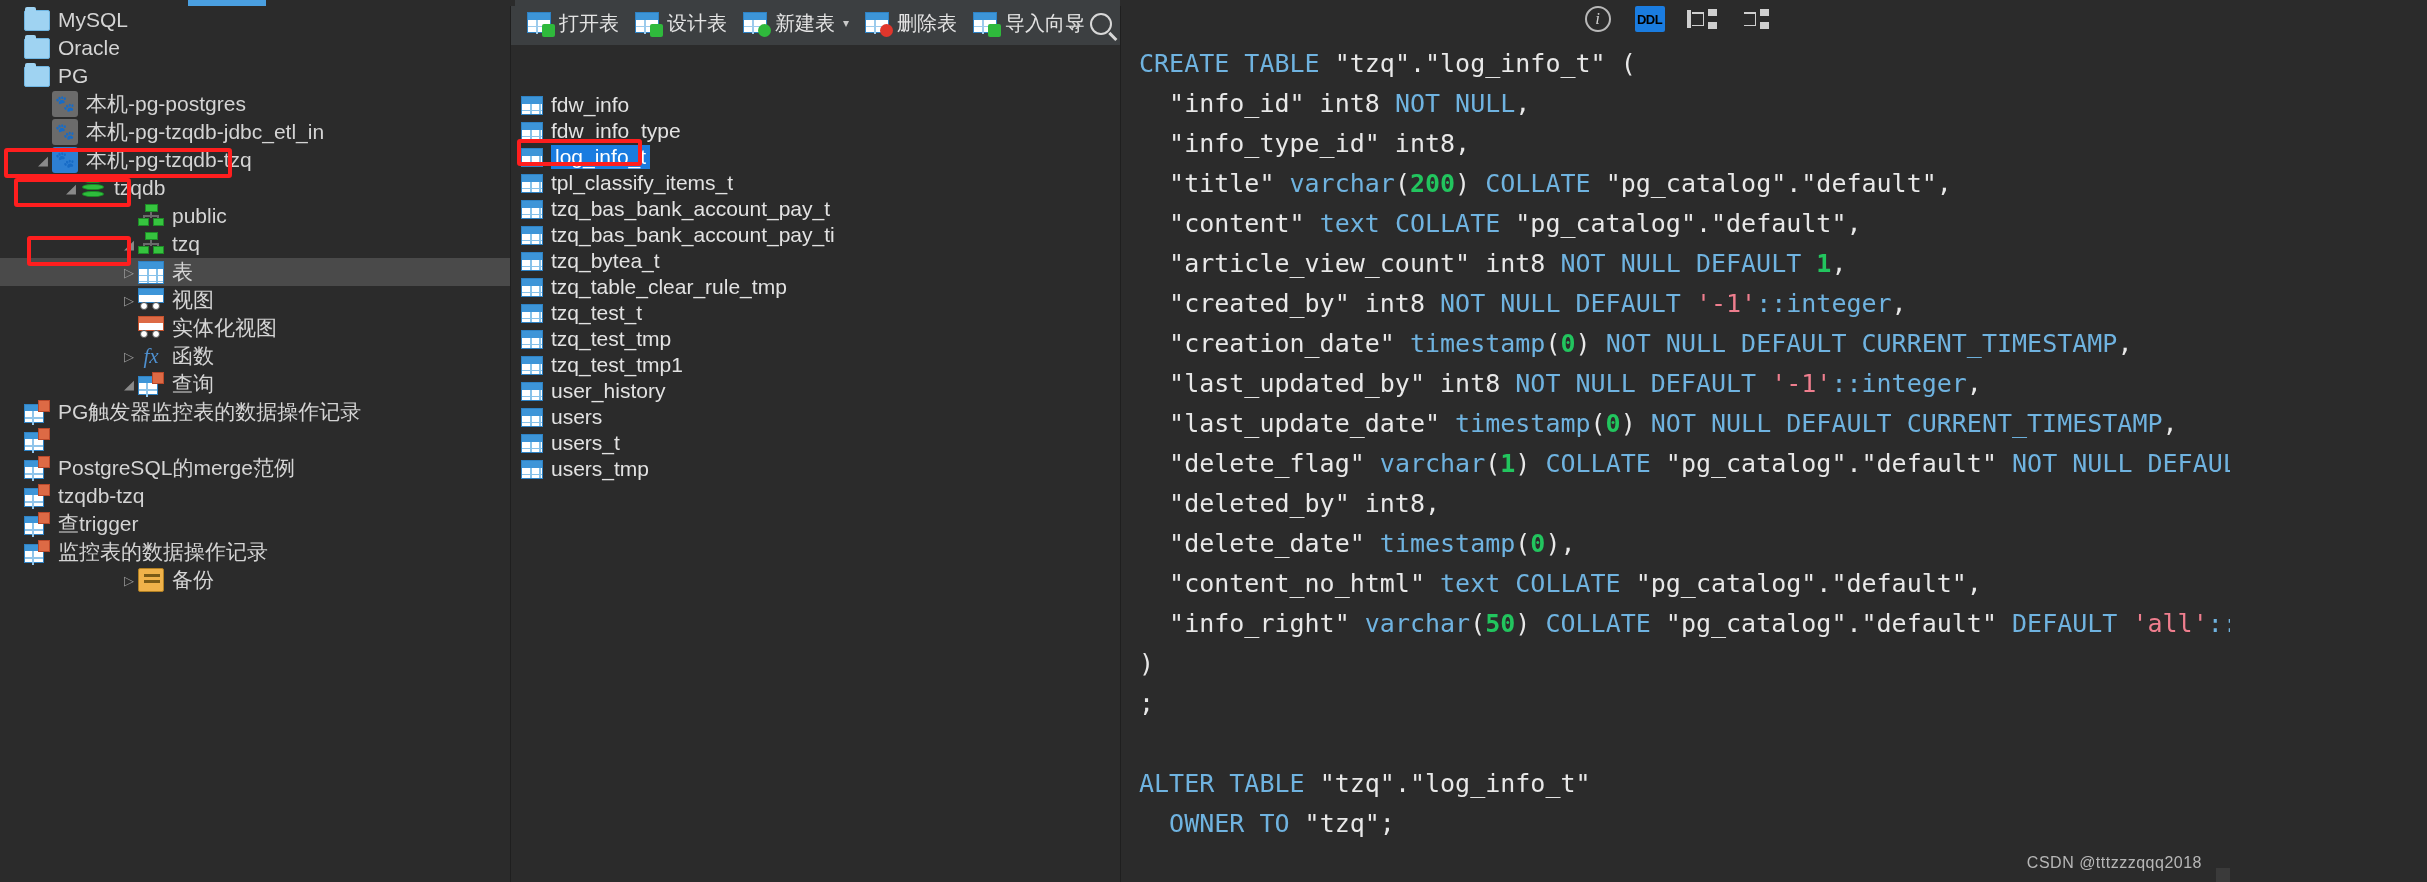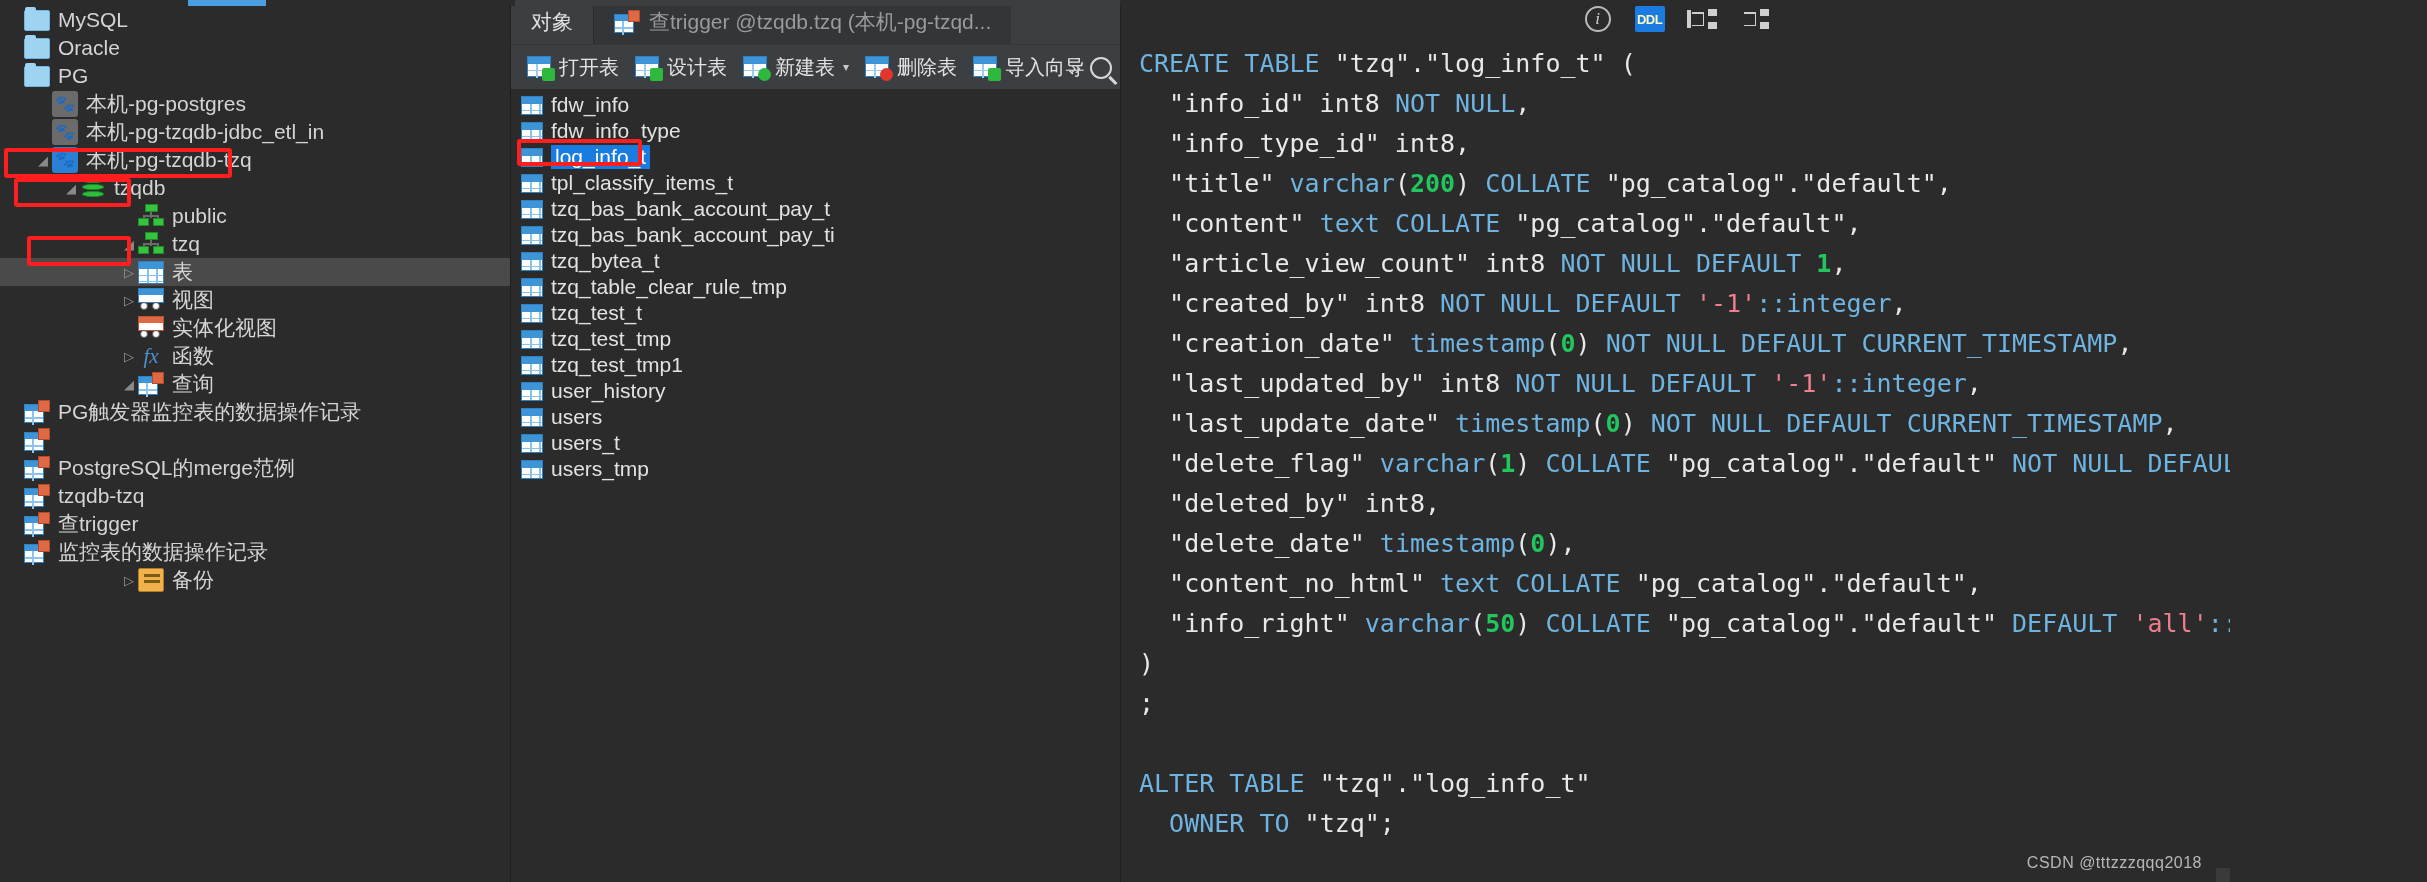--- a/index.html
+++ b/index.html
@@ -149,21 +149,21 @@
   .tb-ico b.red{background:#e0362c;}
   .tb-ico b.arrow{background:#2fb93c;border-radius:2px;}
 
   
   .sql-panel { flex:1; background:#2b2b2b; position:relative; border-left:1px solid #1f1f1f; overflow:hidden;}
   .sql-toolbar { height:38px; background:#2b2b2b; display:flex; align-items:center; justify-content:center; gap:22px;}
   .si { width:30px; height:30px; display:flex; align-items:center; justify-content:center; }
   .si-info { width:26px;height:26px;border:2px solid #b9b9b9;border-radius:50%;color:#cfcfcf;font-size:17px;
              font-family:"Liberation Serif",serif;line-height:22px;text-align:center;font-style:italic;}
   .si-ddl { width:34px;height:26px;background:#1a7ce0;border-radius:2px;display:flex;align-items:center;justify-content:center;
-            color:#fef9c3;font-size:13px;font-weight:bold;letter-spacing:-0.5px;}
+            color:#000000;font-size:13px;font-weight:bold;letter-spacing:-0.5px;}
   .si-rel { width:30px;height:24px;position:relative;}
   .si-rel i{position:absolute;background:#cfcfcf;}
   .si-rel i.bar{left:0;top:3px;width:4px;height:18px;}
   .si-rel i.b1{right:0;top:2px;width:9px;height:7px;}
   .si-rel i.b2{right:0;bottom:2px;width:9px;height:7px;}
   .si-rel i.c1{left:5px;top:5px;width:12px;height:1.5px;}
   .si-rel i.c2{left:5px;bottom:5px;width:12px;height:1.5px;}
   .si-rel i.c3{left:16px;top:5px;width:1.5px;height:14px;}
 
   .sql-body {
@@ -384,35 +384,20 @@
           <span class="tree-label">备份</span>
         </div>
       </div>
 
     <div class="redbox" style="left:4px; top:148px; width:228px; height:30px;"></div>
     <div class="redbox" style="left:14px; top:178px; width:117px; height:29px;"></div>
     <div class="redbox" style="left:27px; top:236px; width:104px; height:30px;"></div>
   </div>
 
   <div class="mid-panel">
-    <div class="mid-tabs">
-      <div class="mid-tab">
-        <span>对象</span>
-      </div>
-      <div class="mid-tab inactive">
-        <span class="ic-query mini-ico">
-            <u>
-              <i class="v"></i>
-              <i class="h"></i>
-            </u>
-            <b></b>
-          </span>
-        <span>查trigger @tzqdb.tzq (本机-pg-tzqd...</span>
-      </div>
-    </div>
 
     <div class="mid-toolbar">
       <div class="tb-btn">
         <span class="tb-ico">
             <u>
               <i class="v"></i>
               <i class="h"></i>
             </u>
             <b class="arrow"></b>
           </span>

